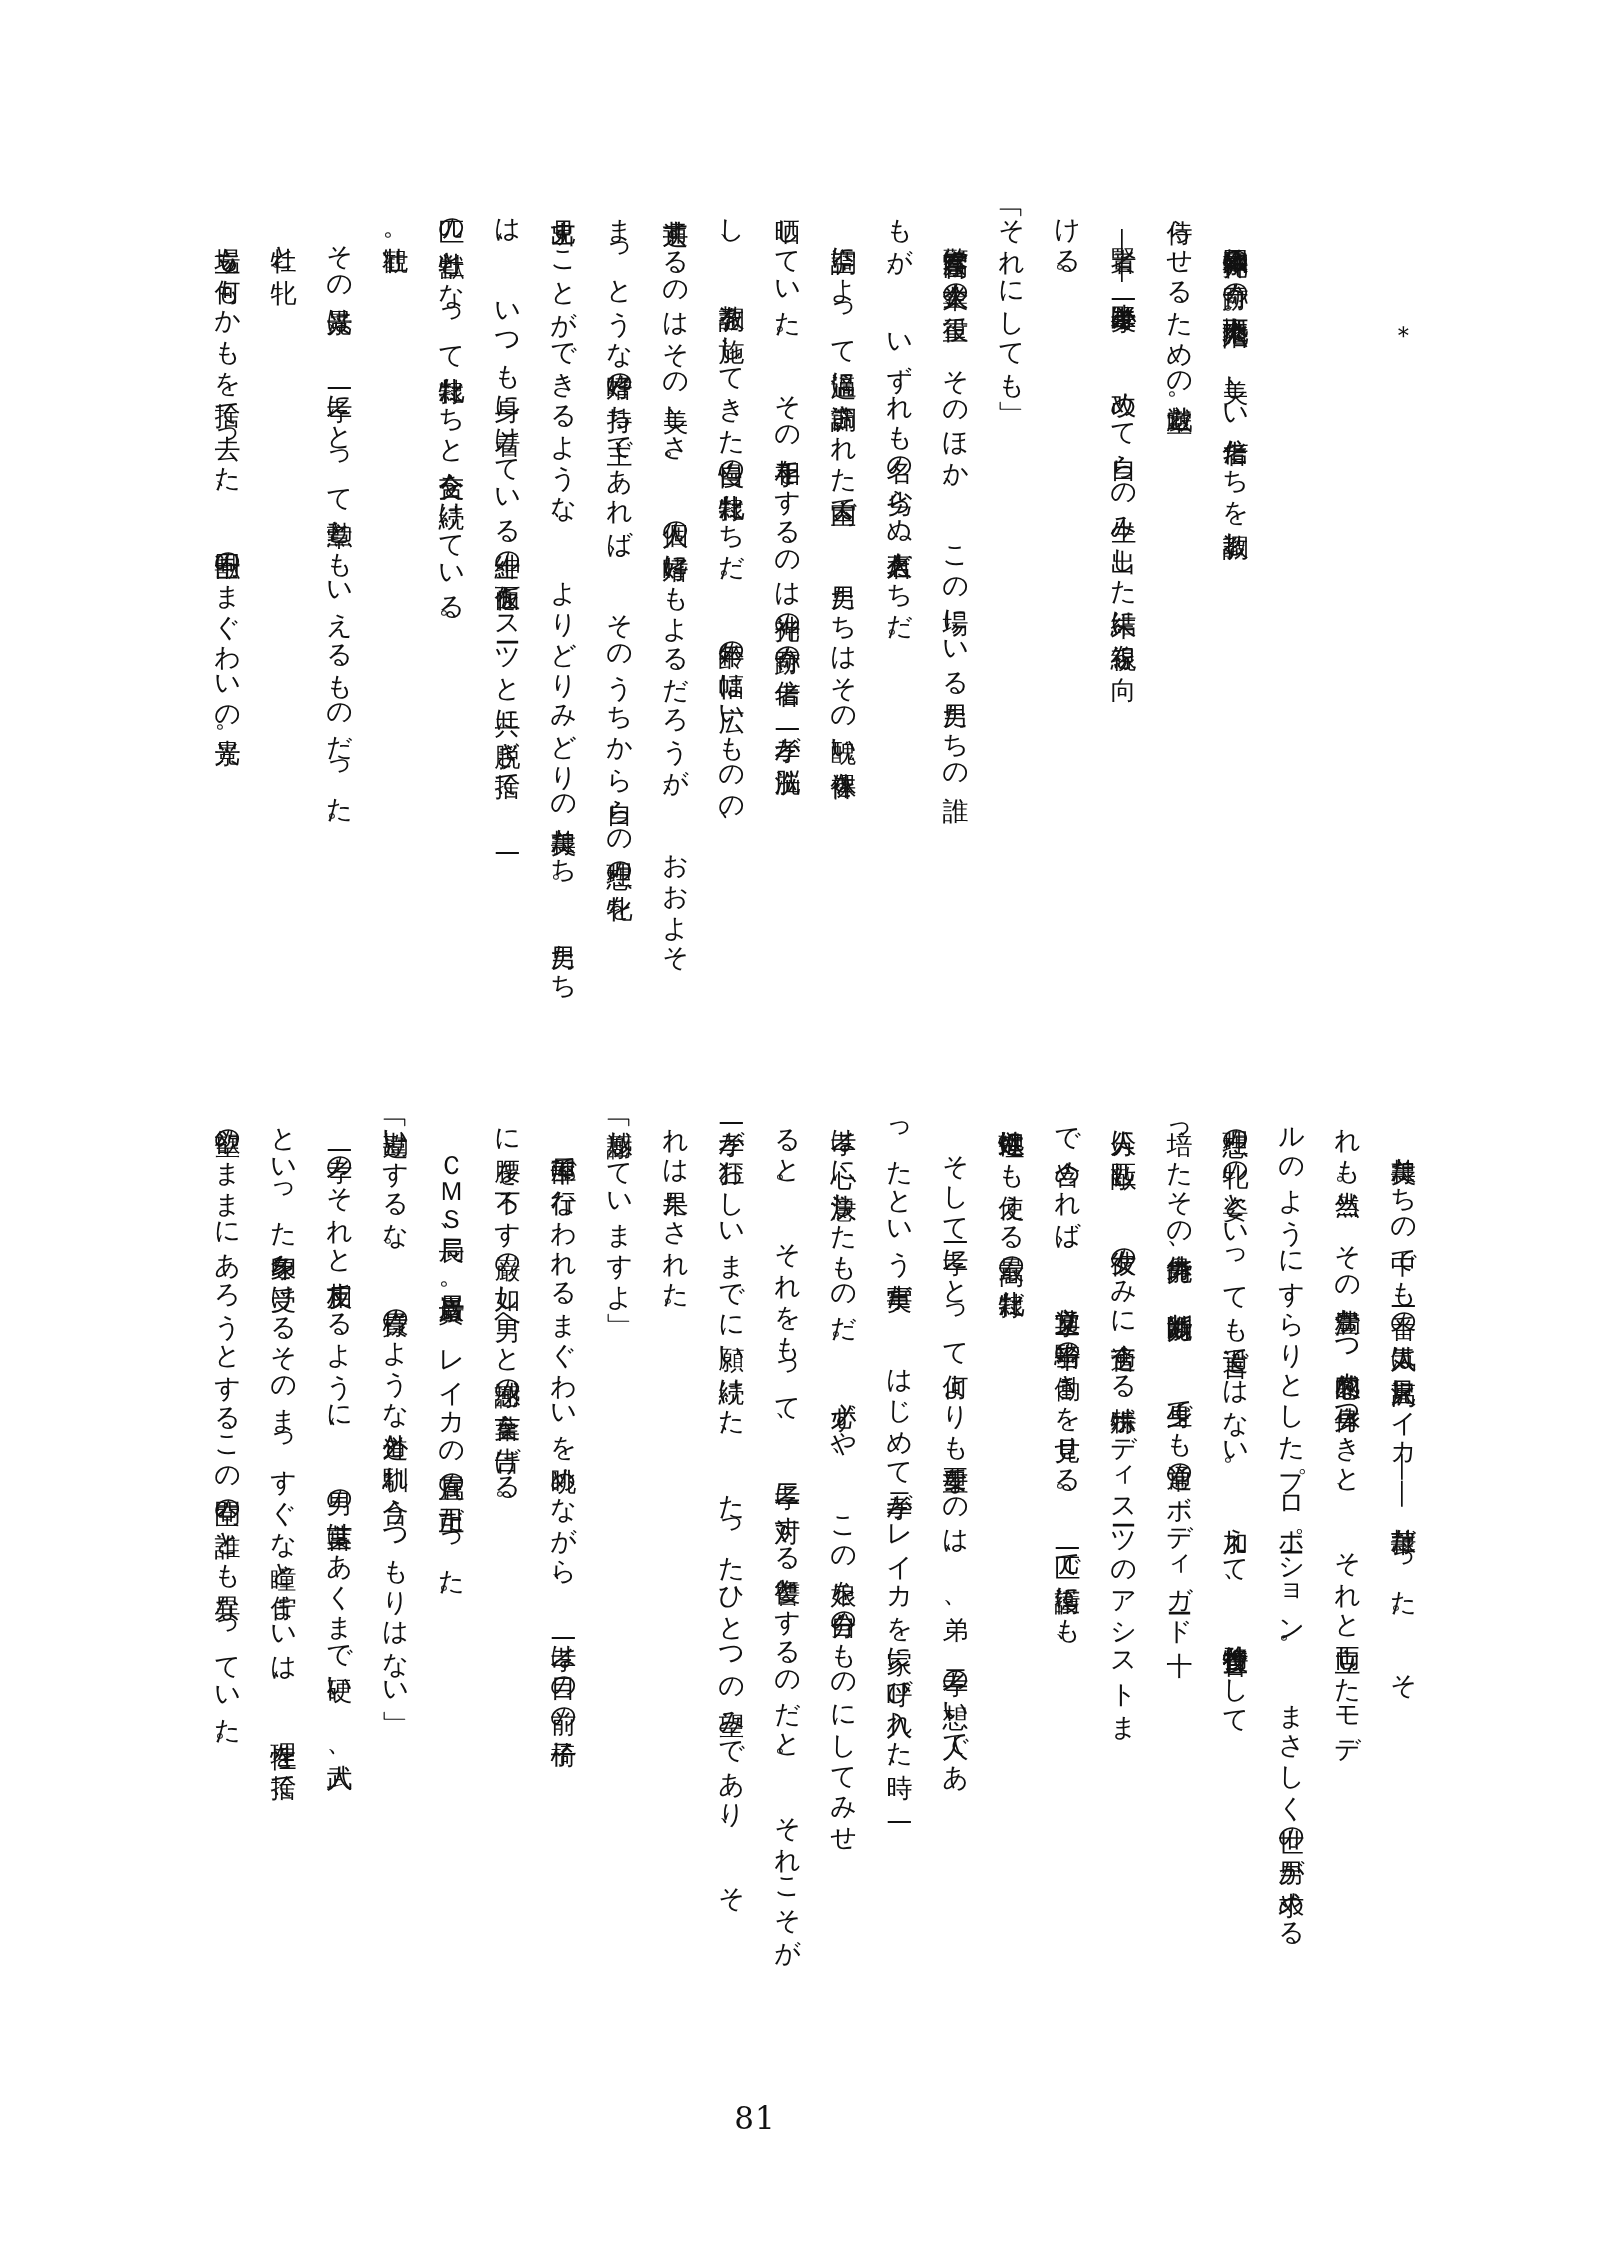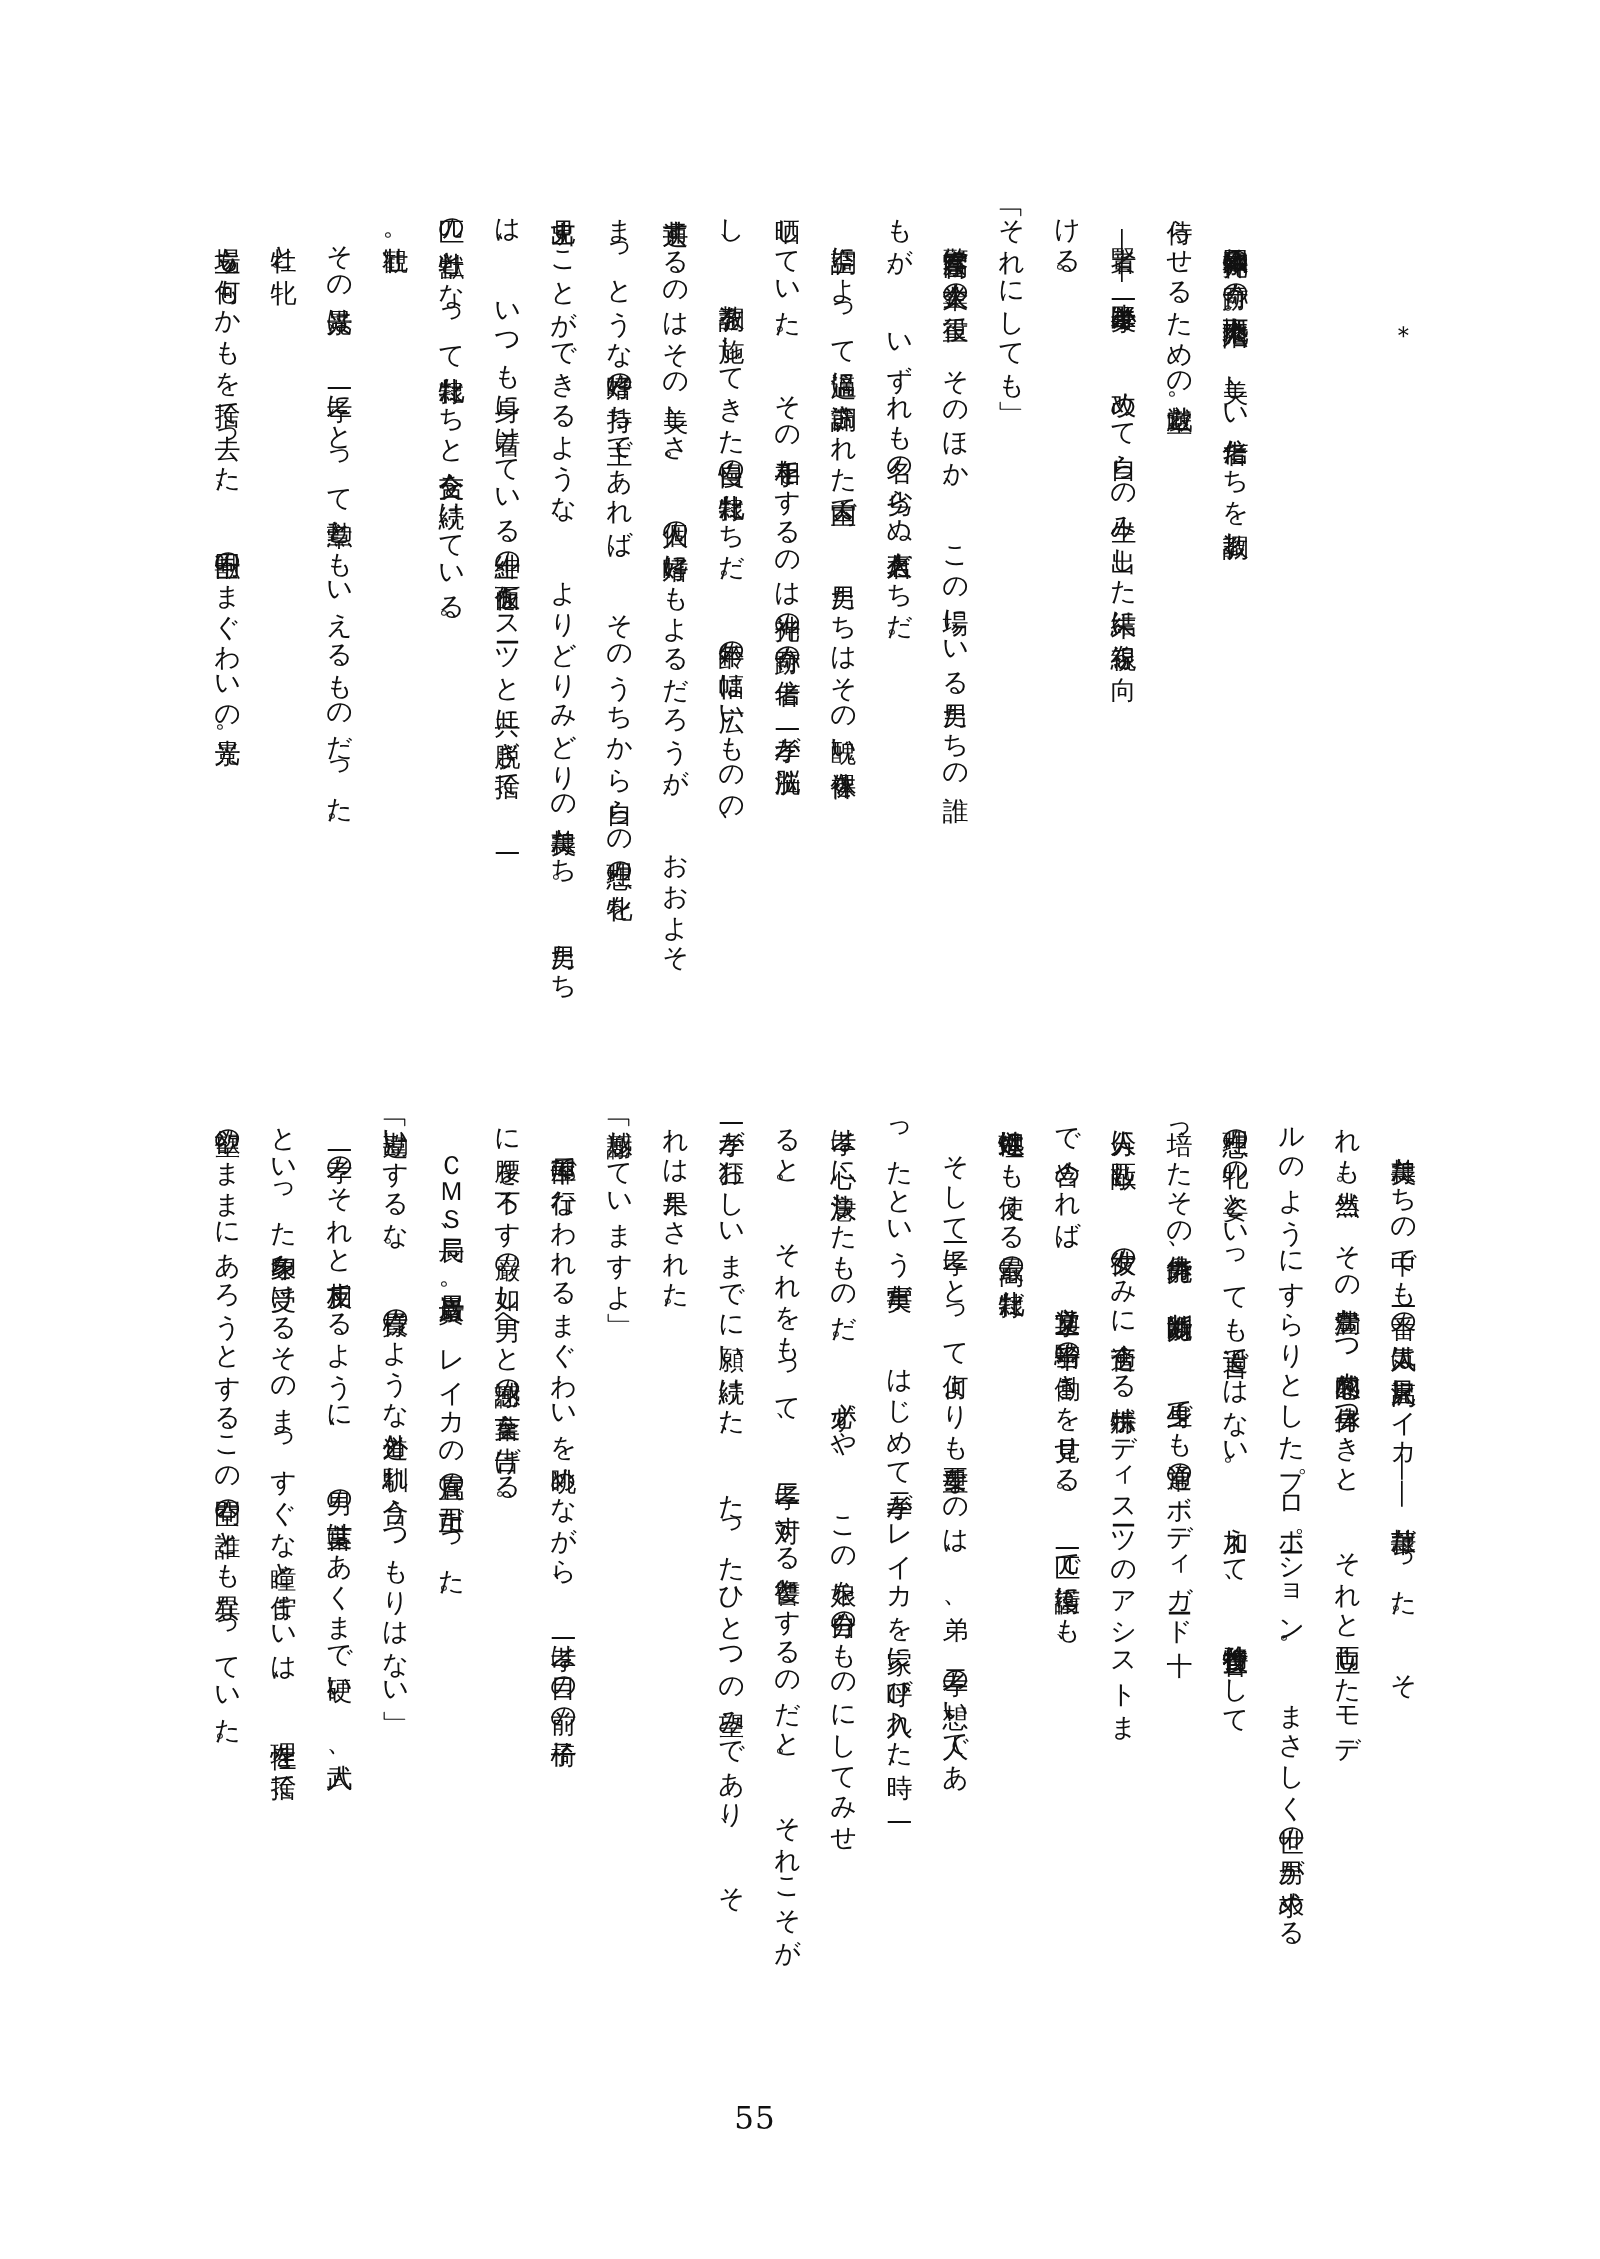--- a/index.html
+++ b/index.html
@@ -89,14 +89,14 @@
 一孝が狂おしいまでに願い続けた、　たったひとつの望みであり、　そ
 れは果たされた。
 「感謝していますよ」
 　部屋中で行なわれるまぐわいを眺めながら、　一孝は目の前の椅子
 に腰を下ろす巌の如し男へと感謝の言葉を告げる。
 　ＣＭＳ局長、　巌居景貴。　レイカの直属の上司だった。
 「勘違いするな。　貴様のような外道と馴れ合うつもりはない」
 　一孝のそれと相反するように、　男の言葉はあくまで硬い。　武人、
 といった印象を受けるそのまっすぐな瞳と佇まいは、　理性を捨て、
 欲望のままにあろうとするこの空間の誰とも異なっていた。</div>
-  <div class="page-number">55</div>
+  <div class="page-number">81</div>
 </div>
 
 </body></html>

